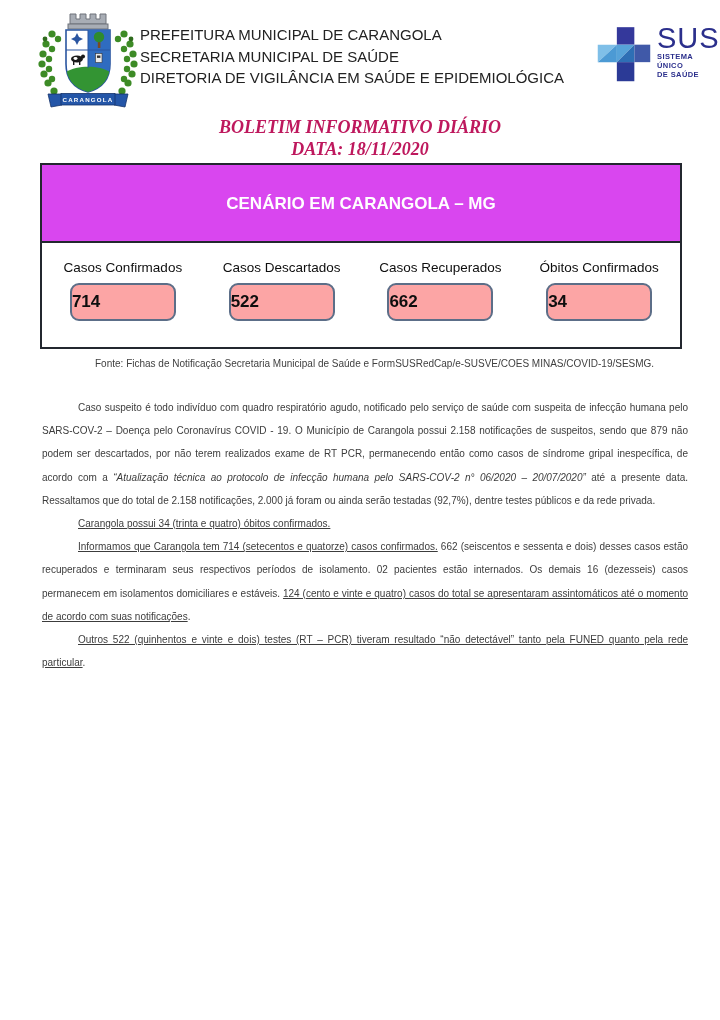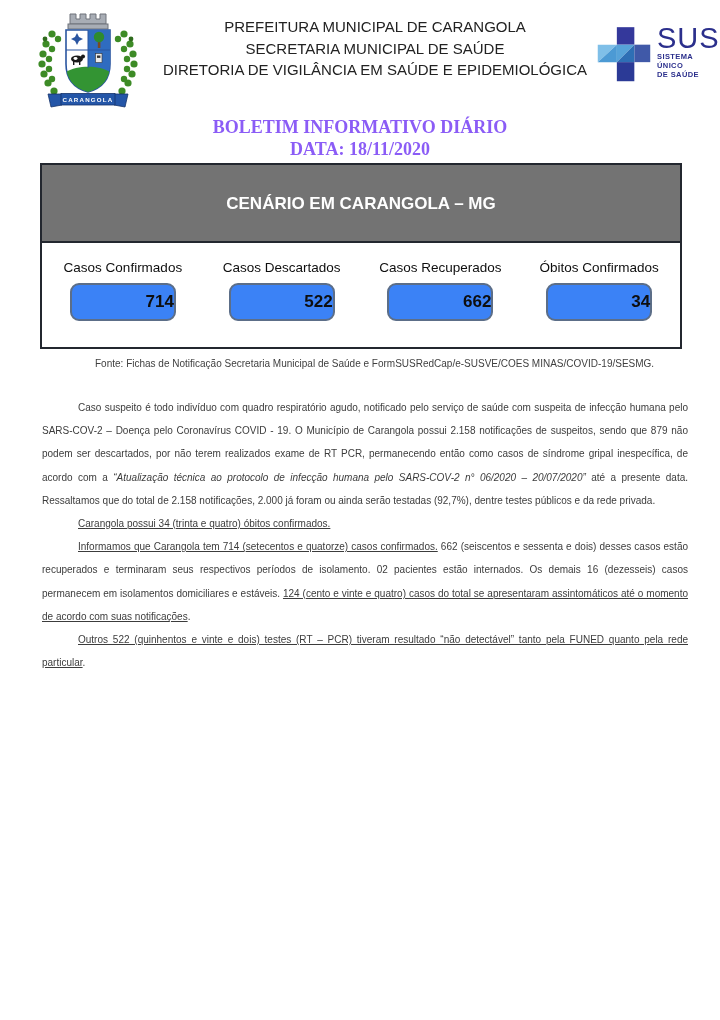--- a/index.html
+++ b/index.html
@@ -1,45 +1,45 @@
 <!DOCTYPE html>
 <html><head>
 <meta charset="utf-8">
 <style>
   html,body{margin:0;padding:0;background:#ffffff;}
   .page{position:relative;width:720px;height:1020px;background:#ffffff;overflow:hidden;
         font-family:"Liberation Sans", sans-serif;color:#2a2a2a;}
 
   
   .crest{position:absolute;left:32px;top:6px;}
-  .org-lines{position:absolute;left:140px;top:16px;width:470px;text-align:center;
+  .org-lines{position:absolute;left:140px;top:24px;width:470px;
              font-size:15px;line-height:21.5px;color:#222;}
   .sus{position:absolute;left:596px;top:24px;display:flex;gap:5px;}
   .sus-text{display:flex;flex-direction:column;}
   .sus-title{font-size:29px;font-weight:normal;color:#2b2f8c;line-height:28px;letter-spacing:1px;}
   .sus-sub{font-size:7.5px;font-weight:bold;color:#2b2f8c;line-height:9px;letter-spacing:.4px;}
 
   
   .title{position:absolute;left:0;top:116px;width:100%;text-align:center;
          font-family:"Liberation Serif", serif;font-weight:bold;font-size:18px;
-         line-height:22px;color:#8b5cf6;}
+         line-height:22px;color:#be185d;font-style:italic;}
 
   
   .panel{position:absolute;left:40px;top:163px;width:642px;box-sizing:border-box;
          border:2px solid #23272f;background:#fff;}
-  .banner{height:76px;background:#737373;border-bottom:2px solid #23272f;
+  .banner{height:76px;background:#d946ef;border-bottom:2px solid #23272f;
           display:flex;flex-direction:column;justify-content:center;text-align:center;
           color:#ffffff;font-weight:bold;font-size:17px;line-height:25px;}
   .stats{display:flex;justify-content:space-around;align-items:flex-start;
          padding:17px 8px 26px;background:#fff;gap:13px;}
   .stat{text-align:center;width:150px;}
   .stat-label{font-size:13.5px;color:#0e0e0e;margin-bottom:8px;white-space:nowrap;}
-  .stat-box{width:102px;height:34px;margin:0 auto;background:#3b82f6;
+  .stat-box{width:102px;height:34px;margin:0 auto;background:#fca5a5;
             border:2px solid #5c6e88;border-radius:9px;
-            display:flex;align-items:center;justify-content:flex-end;
+            display:flex;align-items:center;justify-content:flex-start;
             font-size:17px;font-weight:bold;color:#0e0e0e;}
 
   
   .fonte{position:absolute;left:95px;top:357px;width:580px;
          font-size:10px;line-height:14px;color:#3f3f3f;}
 
   
   .body-text{position:absolute;left:42px;top:396px;width:646px;
              font-size:10px;line-height:23.2px;text-align:justify;color:#3c3c3c;}
   .body-text p{margin:0;text-indent:36px;}

